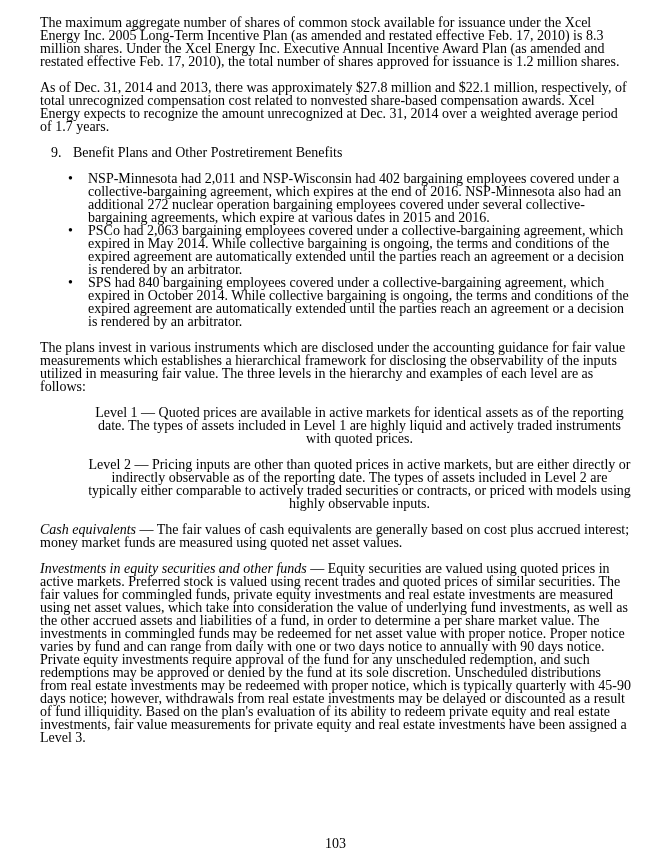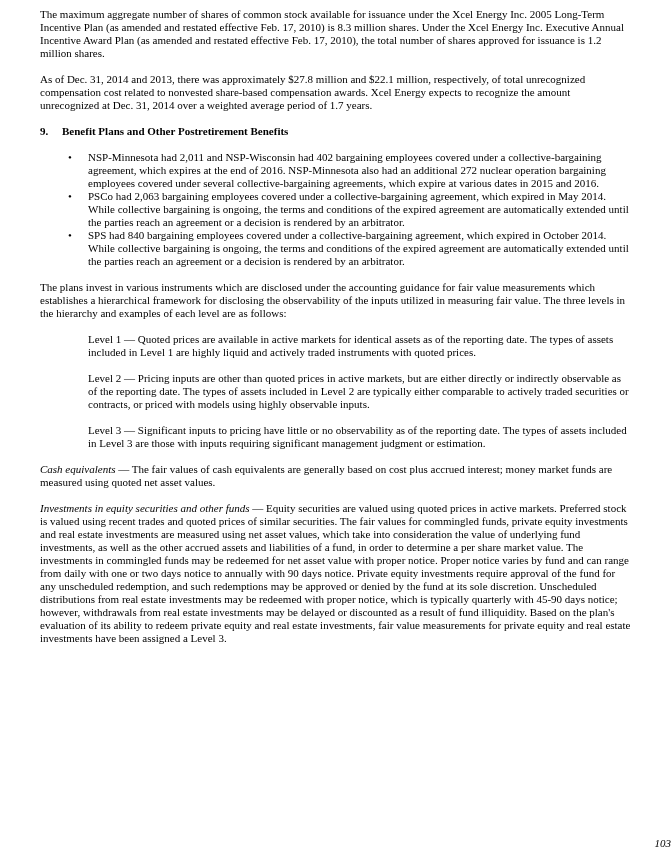--- a/index.html
+++ b/index.html
@@ -6,54 +6,53 @@
   html, body { background: #ffffff; }
   body {
     font-family: "Liberation Serif", "DejaVu Serif", serif;
     color: #000000;
   }
   .page {
     position: relative;
     width: 671px;
     height: 868px;
     background: #ffffff;
-    padding: 8px 40px 0 40px;
-    font-size: 11px;
+    padding: 16px 40px 0 40px;
+    font-size: 14px;
     line-height: 13px;
     overflow: hidden;
   }
   p.para { margin: 13px 0; }
   p.para:first-child { margin-top: 0; }
   .heading {
-    font-weight: bold;
-    margin: 13px 0;
+    font-weight: normal;
+    margin: 13px 11px;
   }
   .heading .hnum {
     display: inline-block;
     min-width: 22px;
   }
   .bullets {
     margin: 13px 0;
     padding-left: 28px;
   }
   .bullet-item { display: flex; }
   .bullet-glyph {
     flex: none;
     width: 20px;
   }
   .bullet-text { flex: 1; }
-  .indented { padding-left: 48px; }
+  .indented { padding-left: 48px; text-align: center; }
   .term { font-style: italic; margin-top: 24px; }
   .page-footer {
     position: absolute;
     bottom: 18px;
     left: 0;
     width: 100%;
-    text-align: right;
-    font-style: italic;
+    text-align: center;
   }
 </style>
 </head>
 <body>
 
 <div class="page">
 
   <p class="para">The maximum aggregate number of shares of common stock available for issuance under the Xcel Energy Inc. 2005 Long-Term Incentive Plan (as amended and restated effective Feb. 17, 2010) is 8.3 million shares.  Under the Xcel Energy Inc. Executive Annual Incentive Award Plan (as amended and restated effective Feb. 17, 2010), the total number of shares approved for issuance is 1.2 million shares.</p>
 
   <p class="para">As of Dec. 31, 2014 and 2013, there was approximately $27.8 million and $22.1 million, respectively, of total unrecognized compensation cost related to nonvested share-based compensation awards.  Xcel Energy expects to recognize the amount unrecognized at Dec. 31, 2014 over a weighted average period of 1.7 years.</p>
@@ -75,21 +74,20 @@
       <span class="bullet-text">SPS had 840 bargaining employees covered under a collective-bargaining agreement, which expired in October 2014.  While collective bargaining is ongoing, the terms and conditions of the expired agreement are automatically extended until the parties reach an agreement or a decision is rendered by an arbitrator.</span>
     </div>
   </div>
 
   <p class="para">The plans invest in various instruments which are disclosed under the accounting guidance for fair value measurements which establishes a hierarchical framework for disclosing the observability of the inputs utilized in measuring fair value.  The three levels in the hierarchy and examples of each level are as follows:</p>
 
   <p class="para indented">Level 1 — Quoted prices are available in active markets for identical assets as of the reporting date.  The types of assets included in Level 1 are highly liquid and actively traded instruments with quoted prices.</p>
 
   <p class="para indented">Level 2 — Pricing inputs are other than quoted prices in active markets, but are either directly or indirectly observable as of the reporting date.  The types of assets included in Level 2 are typically either comparable to actively traded securities or contracts, or priced with models using highly observable inputs.</p>
 
-  <p class="para indented">Level 3 — Significant inputs to pricing have little or no observability as of the reporting date.  The types of assets included in Level 3 are those with inputs requiring significant management judgment or estimation.</p>
 
 
   <p class="para"><span class="term">Cash equivalents</span><span> — The fair values of cash equivalents are generally based on cost plus accrued interest; money market funds are measured using quoted net asset values.</span></p>
 
 
   <p class="para"><span class="term">Investments in equity securities and other funds</span><span> — Equity securities are valued using quoted prices in active markets.  Preferred stock is valued using recent trades and quoted prices of similar securities.  The fair values for commingled funds, private equity investments and real estate investments are measured using net asset values, which take into consideration the value of underlying fund investments, as well as the other accrued assets and liabilities of a fund, in order to determine a per share market value.  The investments in commingled funds may be redeemed for net asset value with proper notice.  Proper notice varies by fund and can range from daily with one or two days notice to annually with 90 days notice.  Private equity investments require approval of the fund for any unscheduled redemption, and such redemptions may be approved or denied by the fund at its sole discretion.  Unscheduled distributions from real estate investments may be redeemed with proper notice, which is typically quarterly with 45-90 days notice; however, withdrawals from real estate investments may be delayed or discounted as a result of fund illiquidity.  Based on the plan's evaluation of its ability to redeem private equity and real estate investments, fair value measurements for private equity and real estate investments have been assigned a Level 3.</span></p>
 
   <div class="page-footer">103</div>
 
 </div>

